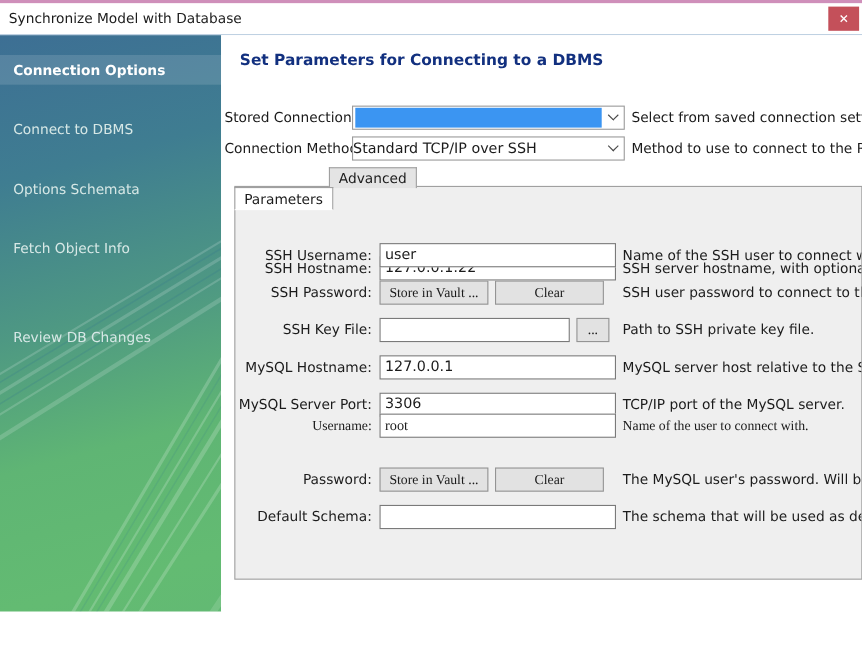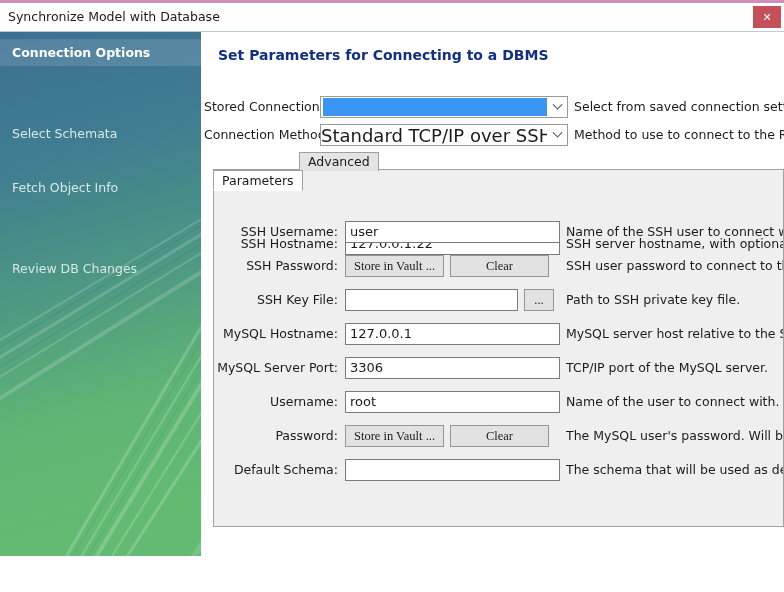--- a/index.html
+++ b/index.html
@@ -90,21 +90,21 @@
     white-space: nowrap;
   }
   .nav-item.active {
     background: rgba(255,255,255,0.13);
     color: #ffffff;
     font-weight: bold;
   }
   #nav-list {
     position: relative;
     z-index: 3;
-    padding-top: 7px;
+    padding-top: 18px;
   }
   .nav-spacer { height: 27px; }
 
   
   #content {
     position: absolute;
     left: 201px; top: 29px;
     width: 583px;
     height: 563px;
     background: #ffffff;
@@ -145,21 +145,21 @@
     width: 248px;
     height: 22px;
     background: #ffffff;
     border: 1px solid #9a9a9a;
     display: flex;
     align-items: center;
     cursor: pointer;
   }
   .combo .val {
     flex: 1;
-    font-size: 18px;
+    font-size: 13px;
     color: #1b1b1b;
     padding-left: 0;
     white-space: nowrap;
     overflow: hidden;
   }
   .combo.selected .val {
     background: #3b95f2;
     height: 18px;
     line-height: 18px;
     margin: 0 0 0 2px;
@@ -369,23 +369,26 @@
       </g>
       <g stroke="#ffffff" stroke-opacity="0.30" fill="none">
         <line x1="330" y1="150" x2="150" y2="420" stroke-width="6"></line>
       </g>
     </svg>
     <div id="nav-list">
         <div class="nav-item active">
           <span>Connection Options</span>
         </div>
         <div class="nav-spacer"></div>
-        <div class="nav-spacer"></div>
         <div class="nav-item">
-          <span>Select Schemata</span>
+          <span>Connect to DBMS</span>
+        </div>
+        <div class="nav-spacer"></div>
+        <div class="nav-item">
+          <span>Options Schemata</span>
         </div>
         <div class="nav-spacer"></div>
         <div class="nav-item">
           <span>Fetch Object Info</span>
         </div>
         <div class="nav-spacer"></div>
         <div class="nav-spacer"></div>
         <div class="nav-item">
           <span>Review DB Changes</span>
         </div>
@@ -451,21 +454,21 @@
         <div class="frow" style="top: 153px;">
           <div class="flabel">MySQL Hostname:</div>
           <div class="ftext">127.0.0.1</div>
           <div class="fhelp">MySQL server host relative to the SSH se</div>
         </div>
         <div class="frow" style="top: 187px;">
           <div class="flabel">MySQL Server Port:</div>
           <div class="ftext">3306</div>
           <div class="fhelp">TCP/IP port of the MySQL server.</div>
         </div>
-        <div class="frow" style="top: 221px;">
+        <div class="frow" style="top: 206px; font-family: Liberation Serif, serif;">
           <div class="flabel">Username:</div>
           <div class="ftext">root</div>
           <div class="fhelp">Name of the user to connect with.</div>
         </div>
         <div class="frow" style="top: 255px;">
           <div class="flabel">Password:</div>
           <div class="btn btn-vault">Store in Vault ...</div>
           <div class="btn btn-clear">Clear</div>
           <div class="fhelp">The MySQL user's password. Will be requ</div>
         </div>

